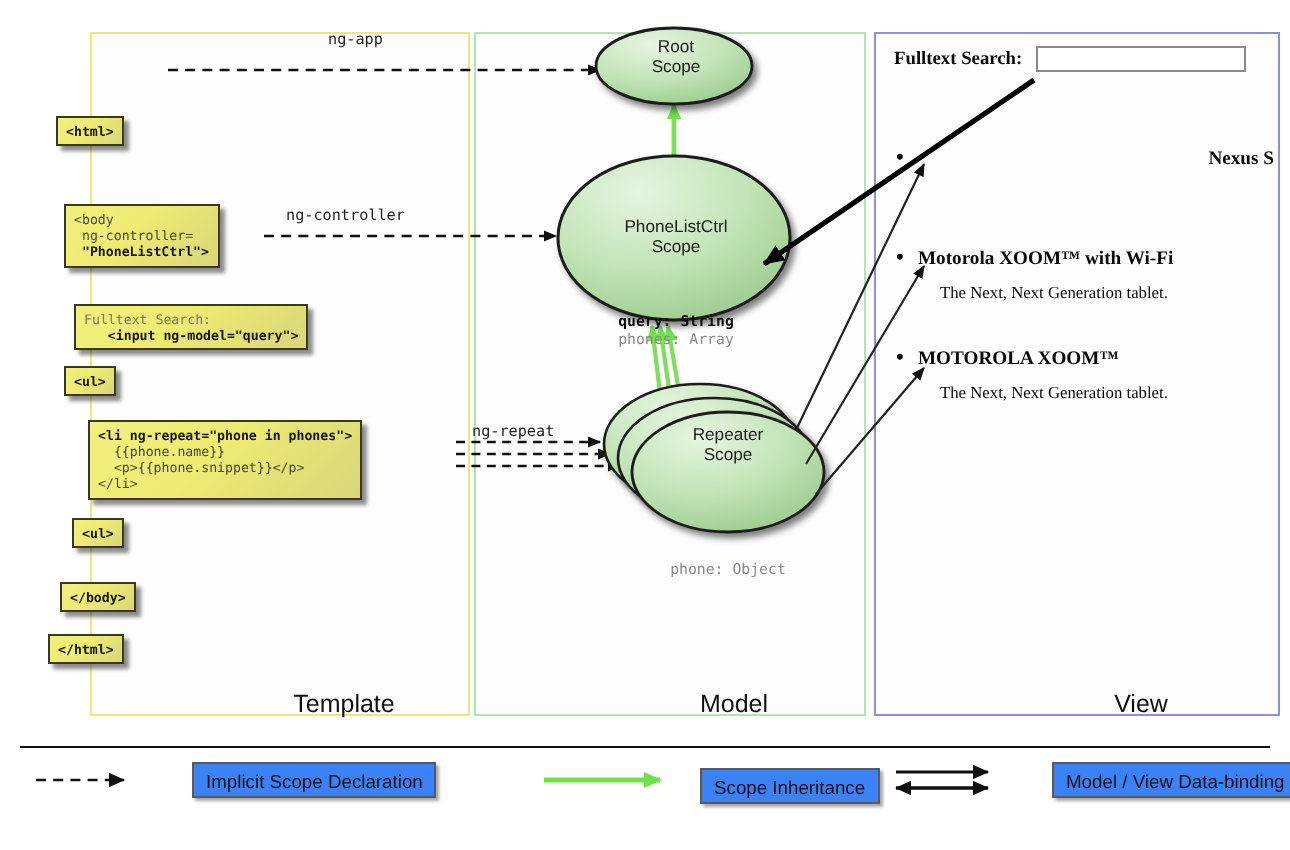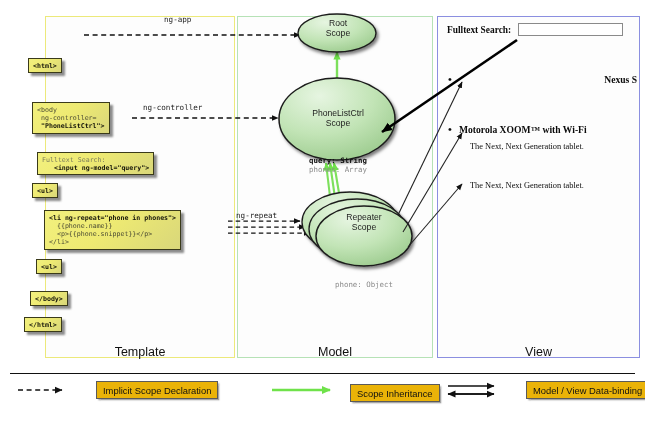--- a/index.html
+++ b/index.html
@@ -7,21 +7,21 @@
        font-family:"Liberation Sans",sans-serif;}
   #root{position:absolute;left:0;top:0;width:645px;height:425px;}
 
   
   .panel{position:absolute;background:#fdfdfd;box-sizing:border-box;border:1.5px solid #ccc;}
   #panel-template{left:45px;top:16px;width:190px;height:342px;border-color:#ece97a;}
   #panel-model{left:237px;top:16px;width:196px;height:342px;border-color:#b6e2b6;}
   #panel-view{left:437px;top:16px;width:203px;height:342px;border-color:#8b8fe0;}
 
   .panel-label{position:absolute;top:341px;height:22px;line-height:22px;
-      text-align:center;font-size:12.5px;color:#111;}
+      text-align:center;font-size:12.5px;color:#111;padding-left:32px;}
   #label-template{left:45px;width:190px;}
   #label-model{left:237px;width:196px;}
   #label-view{left:437px;width:203px;}
 
   
   svg#wires{position:absolute;left:0;top:0;width:645px;height:425px;overflow:visible;}
 
   
   .code-box{position:absolute;box-sizing:border-box;
      border:1.3px solid #3a3a1a;
@@ -74,21 +74,21 @@
   .phone-snippet{font-size:8.4px;margin-top:7px;margin-left:11px;}
   #phone-0{top:58px;text-align:right;}
   #phone-1{top:108px;}
   #phone-2{top:158px;}
 
   
   #legend{position:absolute;left:10px;top:378px;width:625px;height:36px;}
   #legend-rule{position:absolute;left:10px;top:373px;width:625px;height:0;
       border-top:1.6px solid #111;}
   .legend-item{position:absolute;top:0;height:24px;display:flex;align-items:center;}
-  .legend-box{border:1.3px solid #5a5a5a;background:#eab308;
+  .legend-box{border:1.3px solid #5a5a5a;background:#3b82f6;
       box-shadow:1.5px 1.5px 1.5px rgba(0,0,0,.35);
       font-size:9.4px;color:#111;padding:2.5px 6px;white-space:nowrap;
       font-family:"Liberation Sans",sans-serif;}
   #legend-1{left:18px;}
   #legend-2{left:272px;align-items:flex-end;}
   #legend-3{left:448px;}
   .legend-gly{width:62px;height:20px;margin-right:6px;flex:0 0 auto;}
 </style>
 </head>
 <body>
@@ -225,20 +225,21 @@
     <input id="view-search-input" type="text" placeholder="" style="">
 
     <div class="phone-item" id="phone-0">
       <div class="phone-name">Nexus S</div>
     </div>
     <div class="phone-item" id="phone-1">
       <div class="phone-name">Motorola XOOM™  with Wi-Fi</div>
       <div class="phone-snippet">The Next, Next Generation tablet.</div>
     </div>
     <div class="phone-item" id="phone-2">
+      <div class="phone-name">MOTOROLA XOOM™</div>
       <div class="phone-snippet">The Next, Next Generation tablet.</div>
     </div>
   </div>
 
   <div class="panel-label" id="label-template">Template</div>
   <div class="panel-label" id="label-model">Model</div>
   <div class="panel-label" id="label-view">View</div>
 
   <div id="legend-rule"></div>
   <div id="legend">

